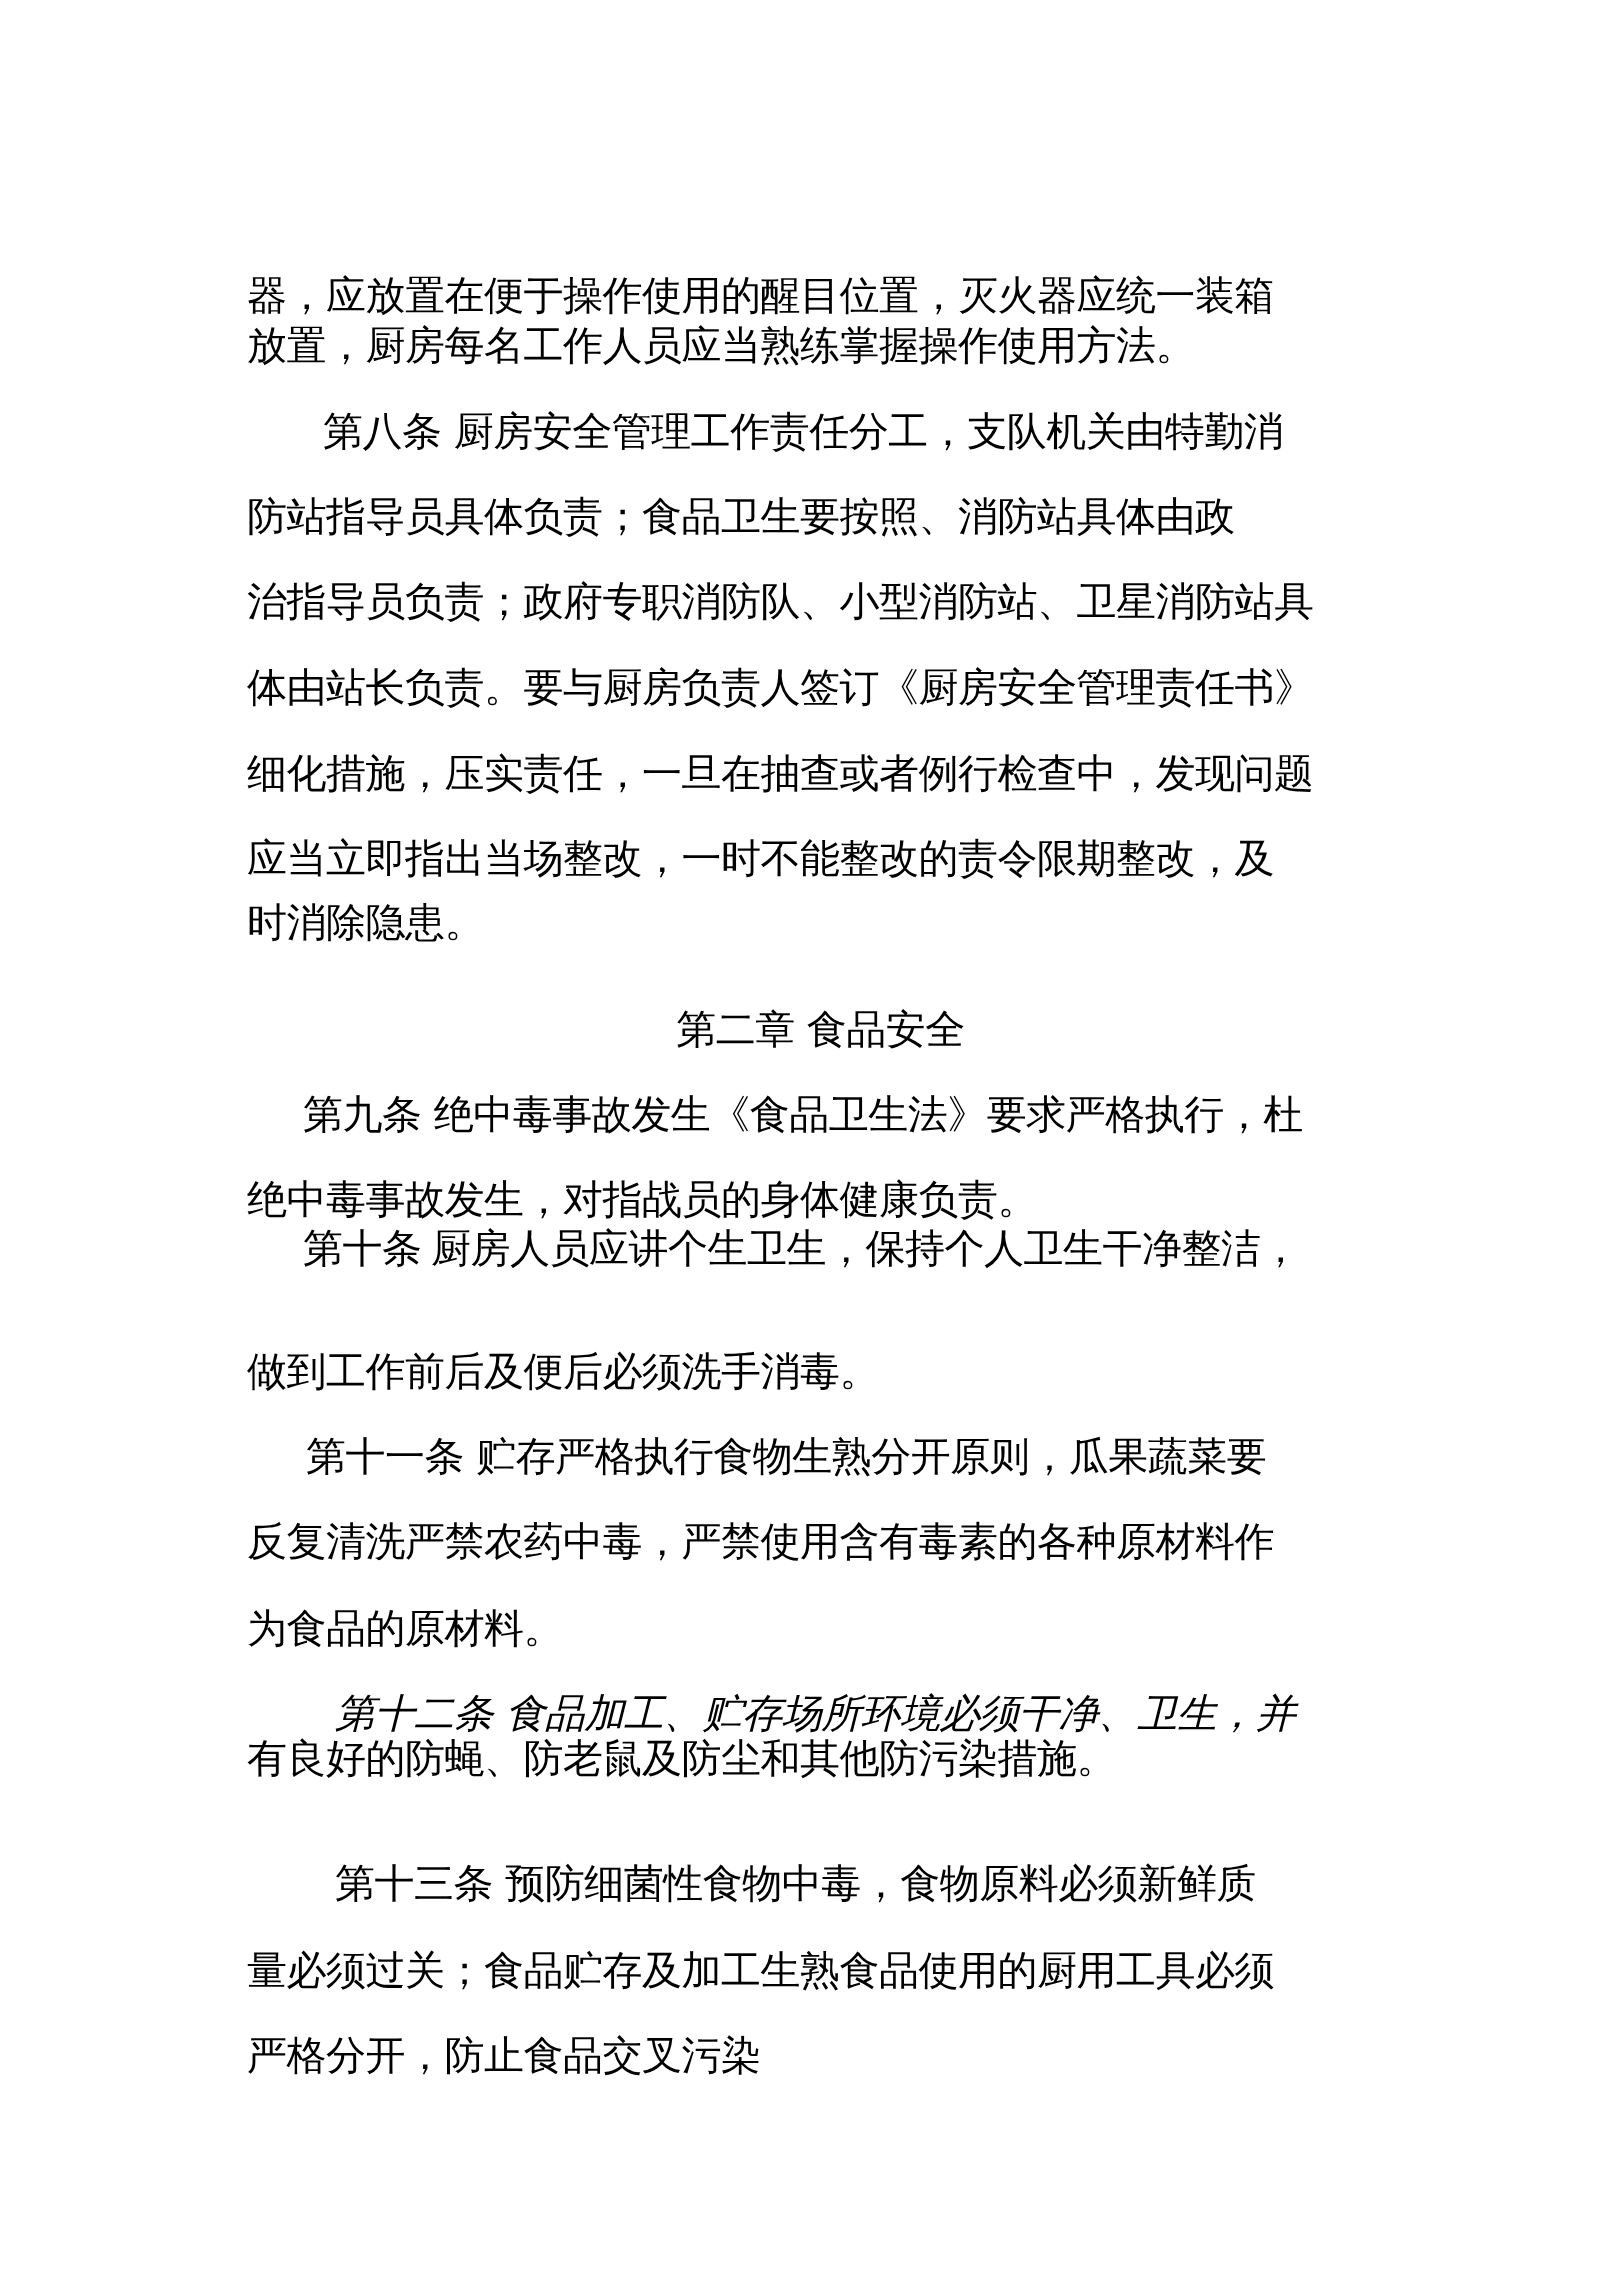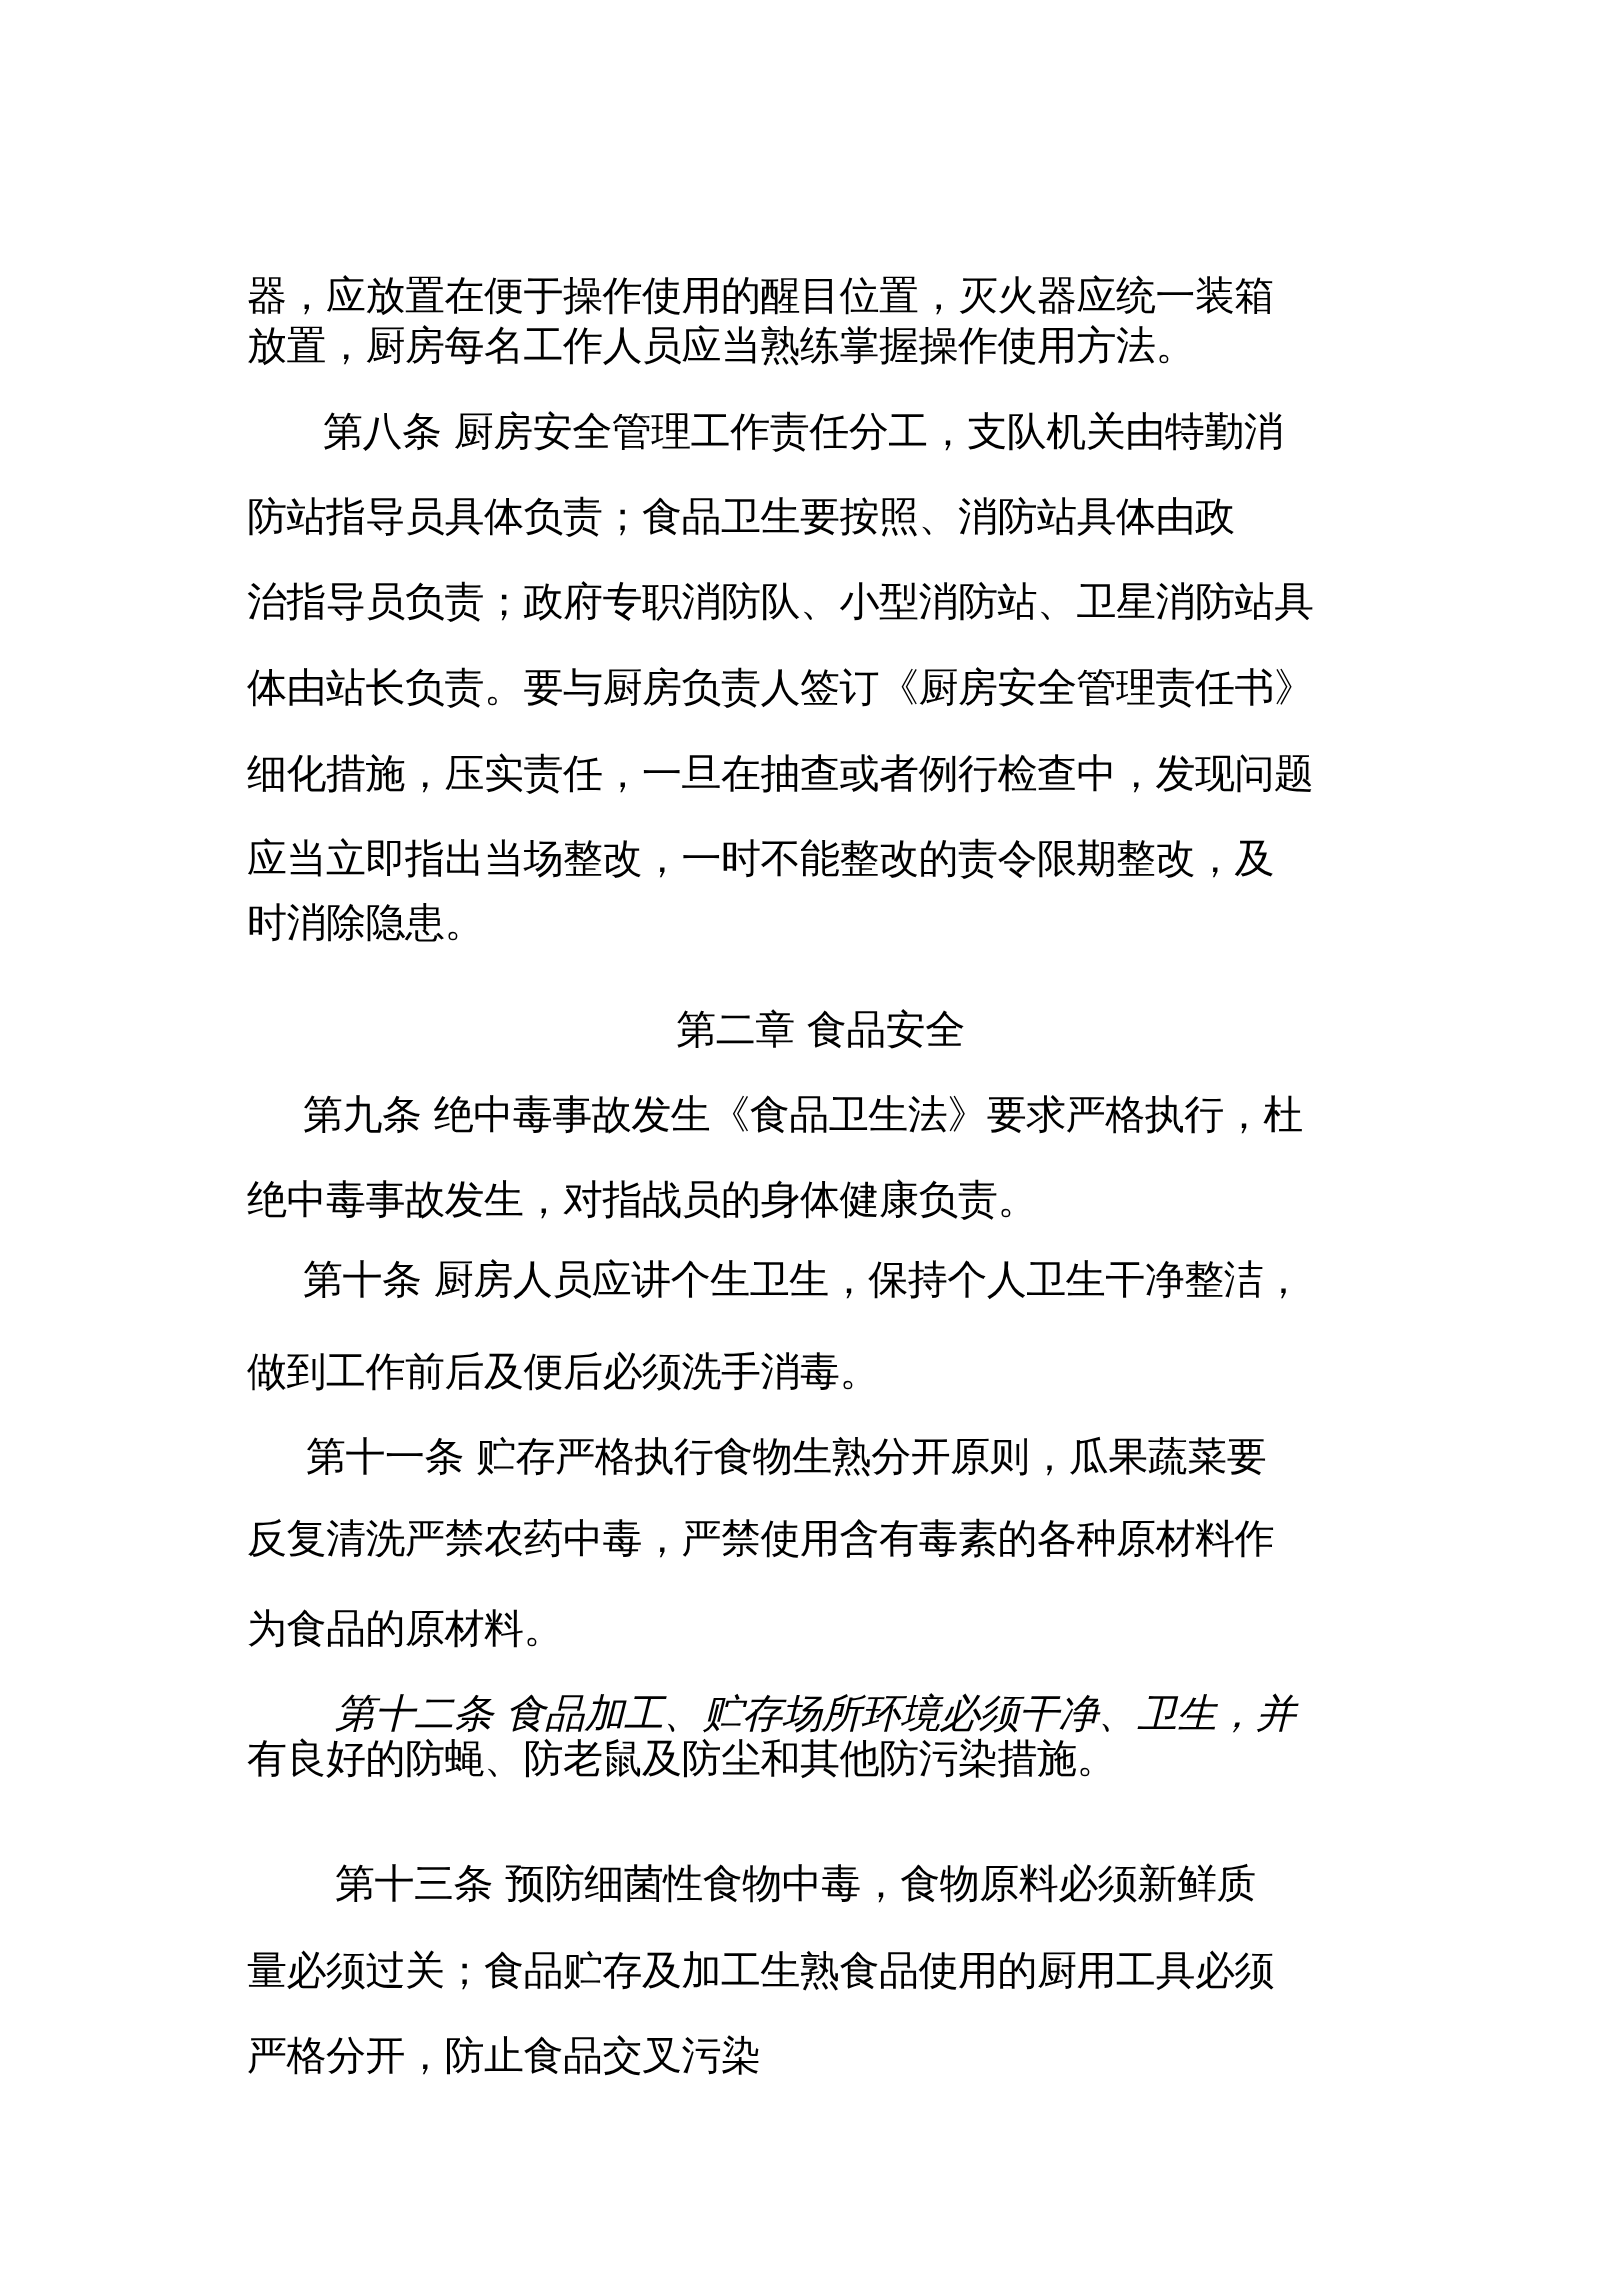--- a/index.html
+++ b/index.html
@@ -47,24 +47,24 @@
   <div class="line" style="top:577px;left:0px;">治指导员负责；政府专职消防队、小型消防站、卫星消防站具</div>
   <div class="line" style="top:663px;left:0px;">体由站长负责。要与厨房负责人签订《厨房安全管理责任书》</div>
   <div class="line" style="top:749px;left:0px;">细化措施，压实责任，一旦在抽查或者例行检查中，发现问题</div>
   <div class="line" style="top:834px;left:0px;">应当立即指出当场整改，一时不能整改的责令限期整改，及</div>
   <div class="line" style="top:898px;left:0px;">时消除隐患。</div>
 
   <div class="line center" style="top:1005px;">第二章  食品安全</div>
 
   <div class="line" style="top:1090px;left:56px;">第九条  绝中毒事故发生《食品卫生法》要求严格执行，杜</div>
   <div class="line" style="top:1175px;left:0px;">绝中毒事故发生，对指战员的身体健康负责。</div>
-  <div class="line" style="top:1255px;left:56px;">第十条   厨房人员应讲个生卫生，保持个人卫生干净整洁，</div>
+  <div class="line" style="top:1224px;left:56px;font-family:Liberation Serif, serif;">第十条   厨房人员应讲个生卫生，保持个人卫生干净整洁，</div>
   <div class="line" style="top:1347px;left:0px;">做到工作前后及便后必须洗手消毒。</div>
   <div class="line" style="top:1432px;left:59px;">第十一条  贮存严格执行食物生熟分开原则，瓜果蔬菜要</div>
-  <div class="line" style="top:1517px;left:0px;font-family:Liberation Mono, monospace;">反复清洗严禁农药中毒，严禁使用含有毒素的各种原材料作</div>
+  <div class="line" style="top:1517px;left:0px;">反复清洗严禁农药中毒，严禁使用含有毒素的各种原材料作</div>
   <div class="line" style="top:1604px;left:0px;">为食品的原材料。</div>
   <div class="line" style="top:1689px;left:88px;font-style:italic;">第十二条  食品加工、贮存场所环境必须干净、卫生，并</div>
   <div class="line" style="top:1734px;left:0px;">有良好的防蝇、防老鼠及防尘和其他防污染措施。</div>
   <div class="line" style="top:1859px;left:88px;">第十三条  预防细菌性食物中毒，食物原料必须新鲜质</div>
   <div class="line" style="top:1946px;left:0px;">量必须过关；食品贮存及加工生熟食品使用的厨用工具必须</div>
   <div class="line" style="top:2031px;left:0px;">严格分开，防止食品交叉污染</div>
 </div>
 
 
 </body></html>

